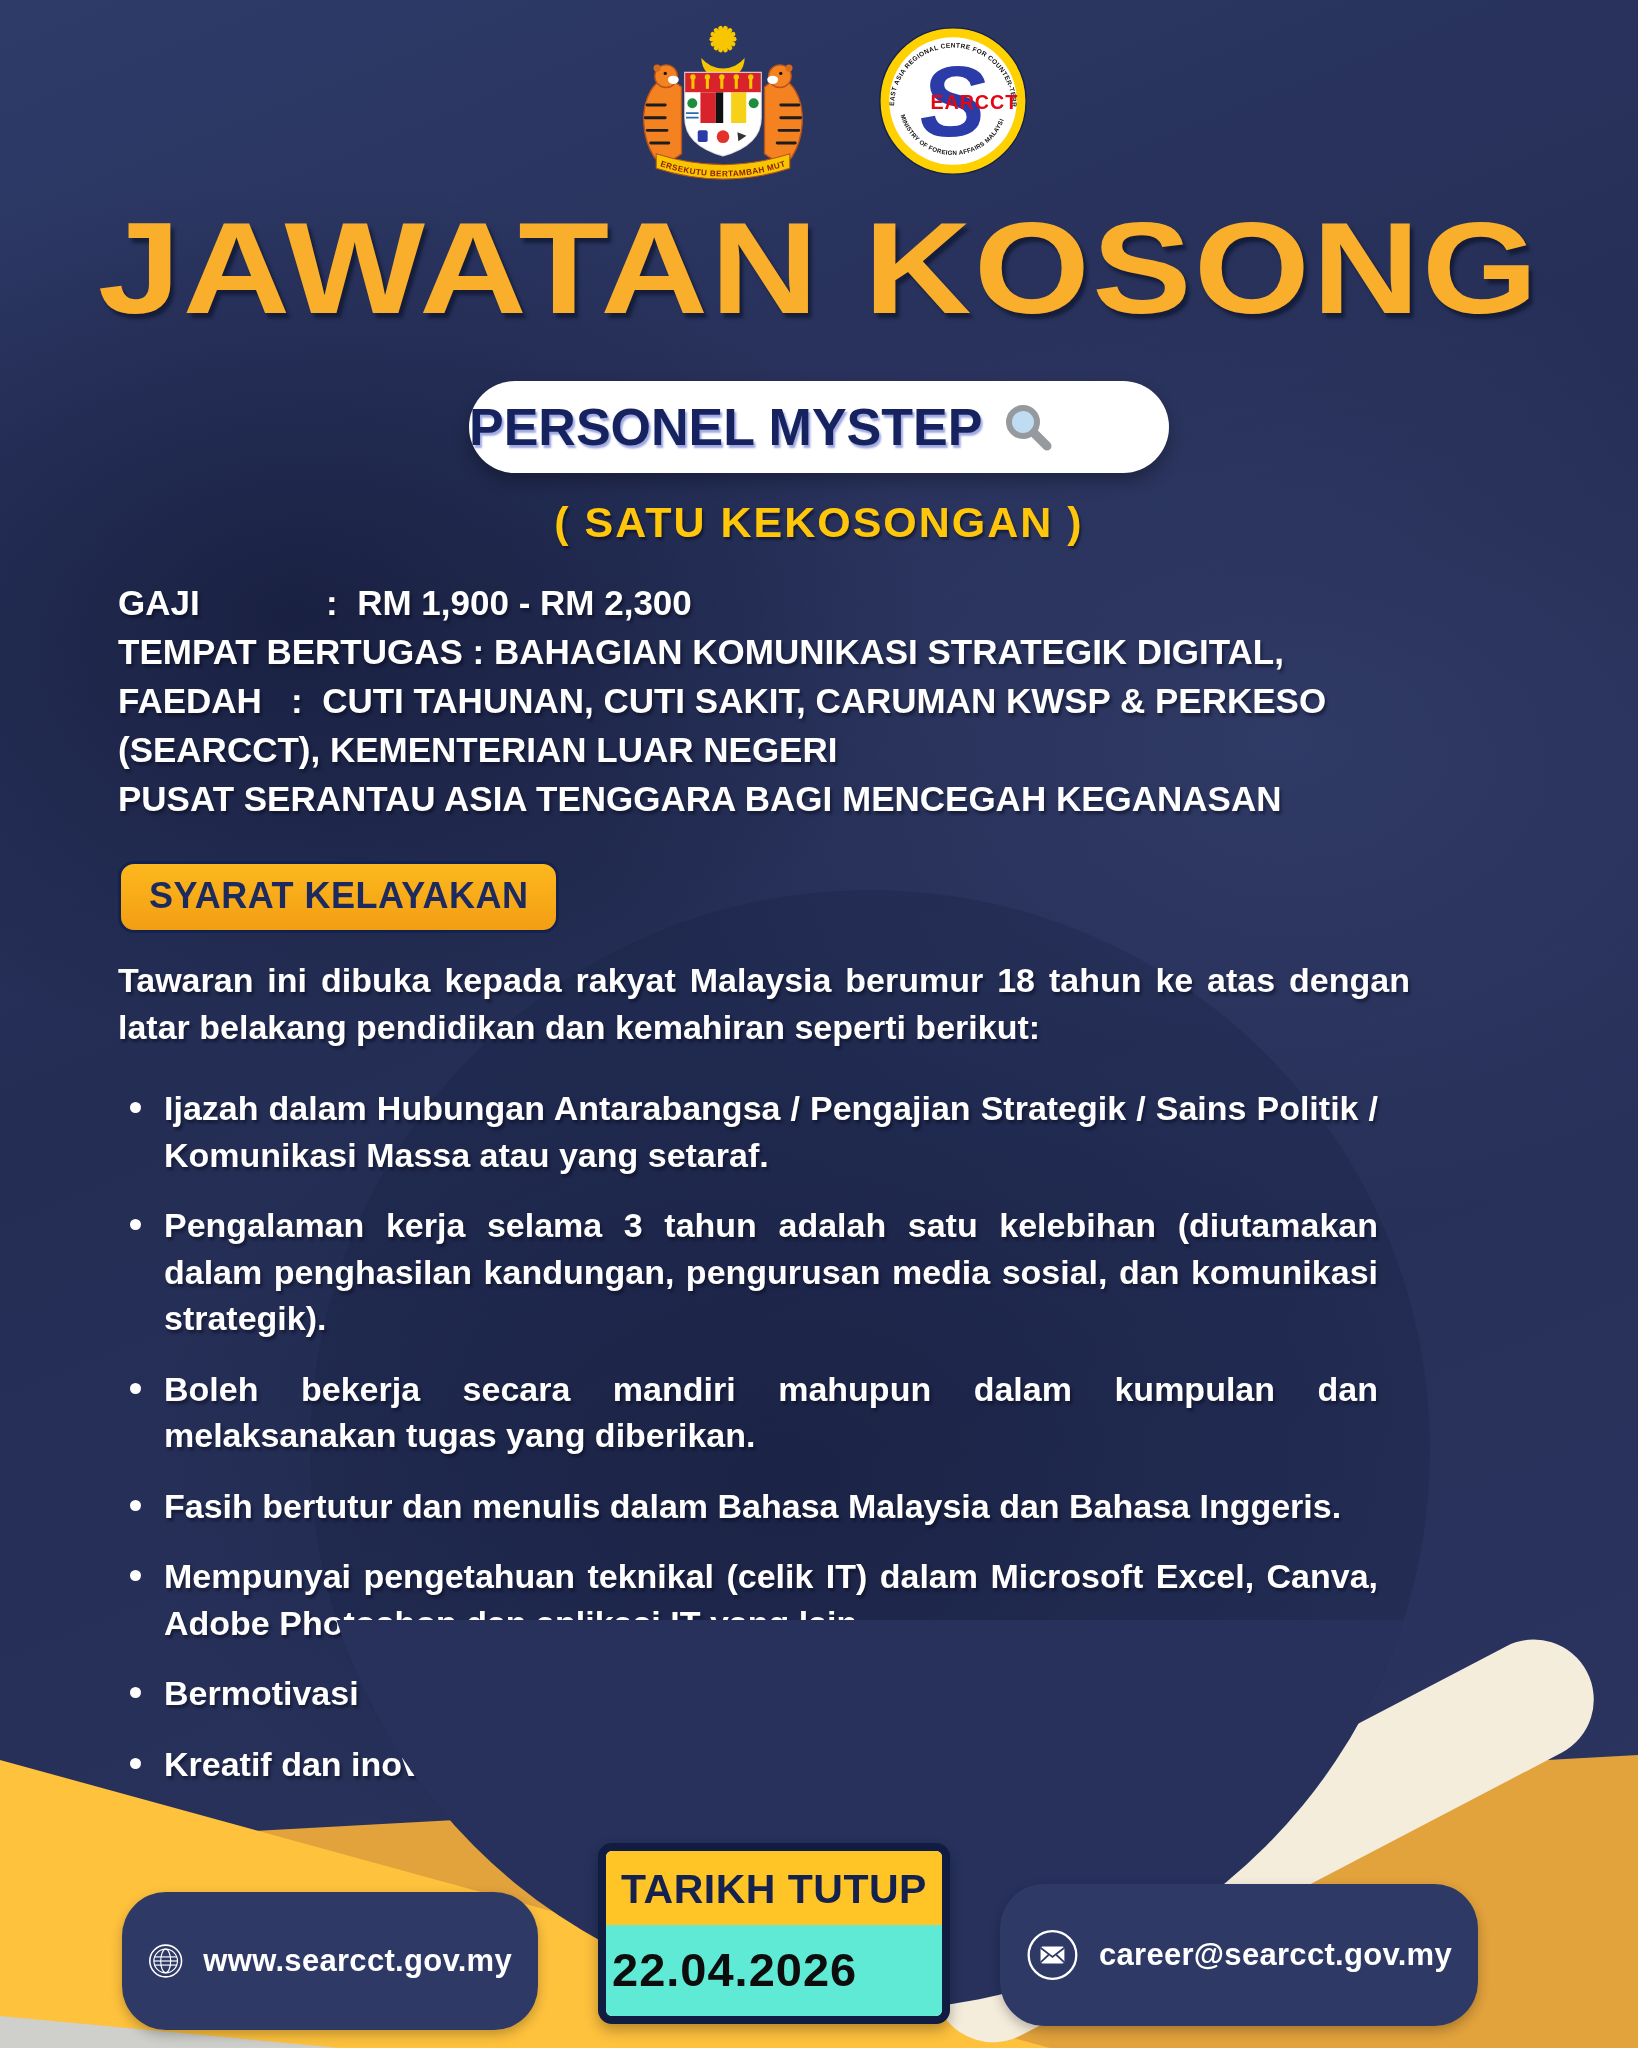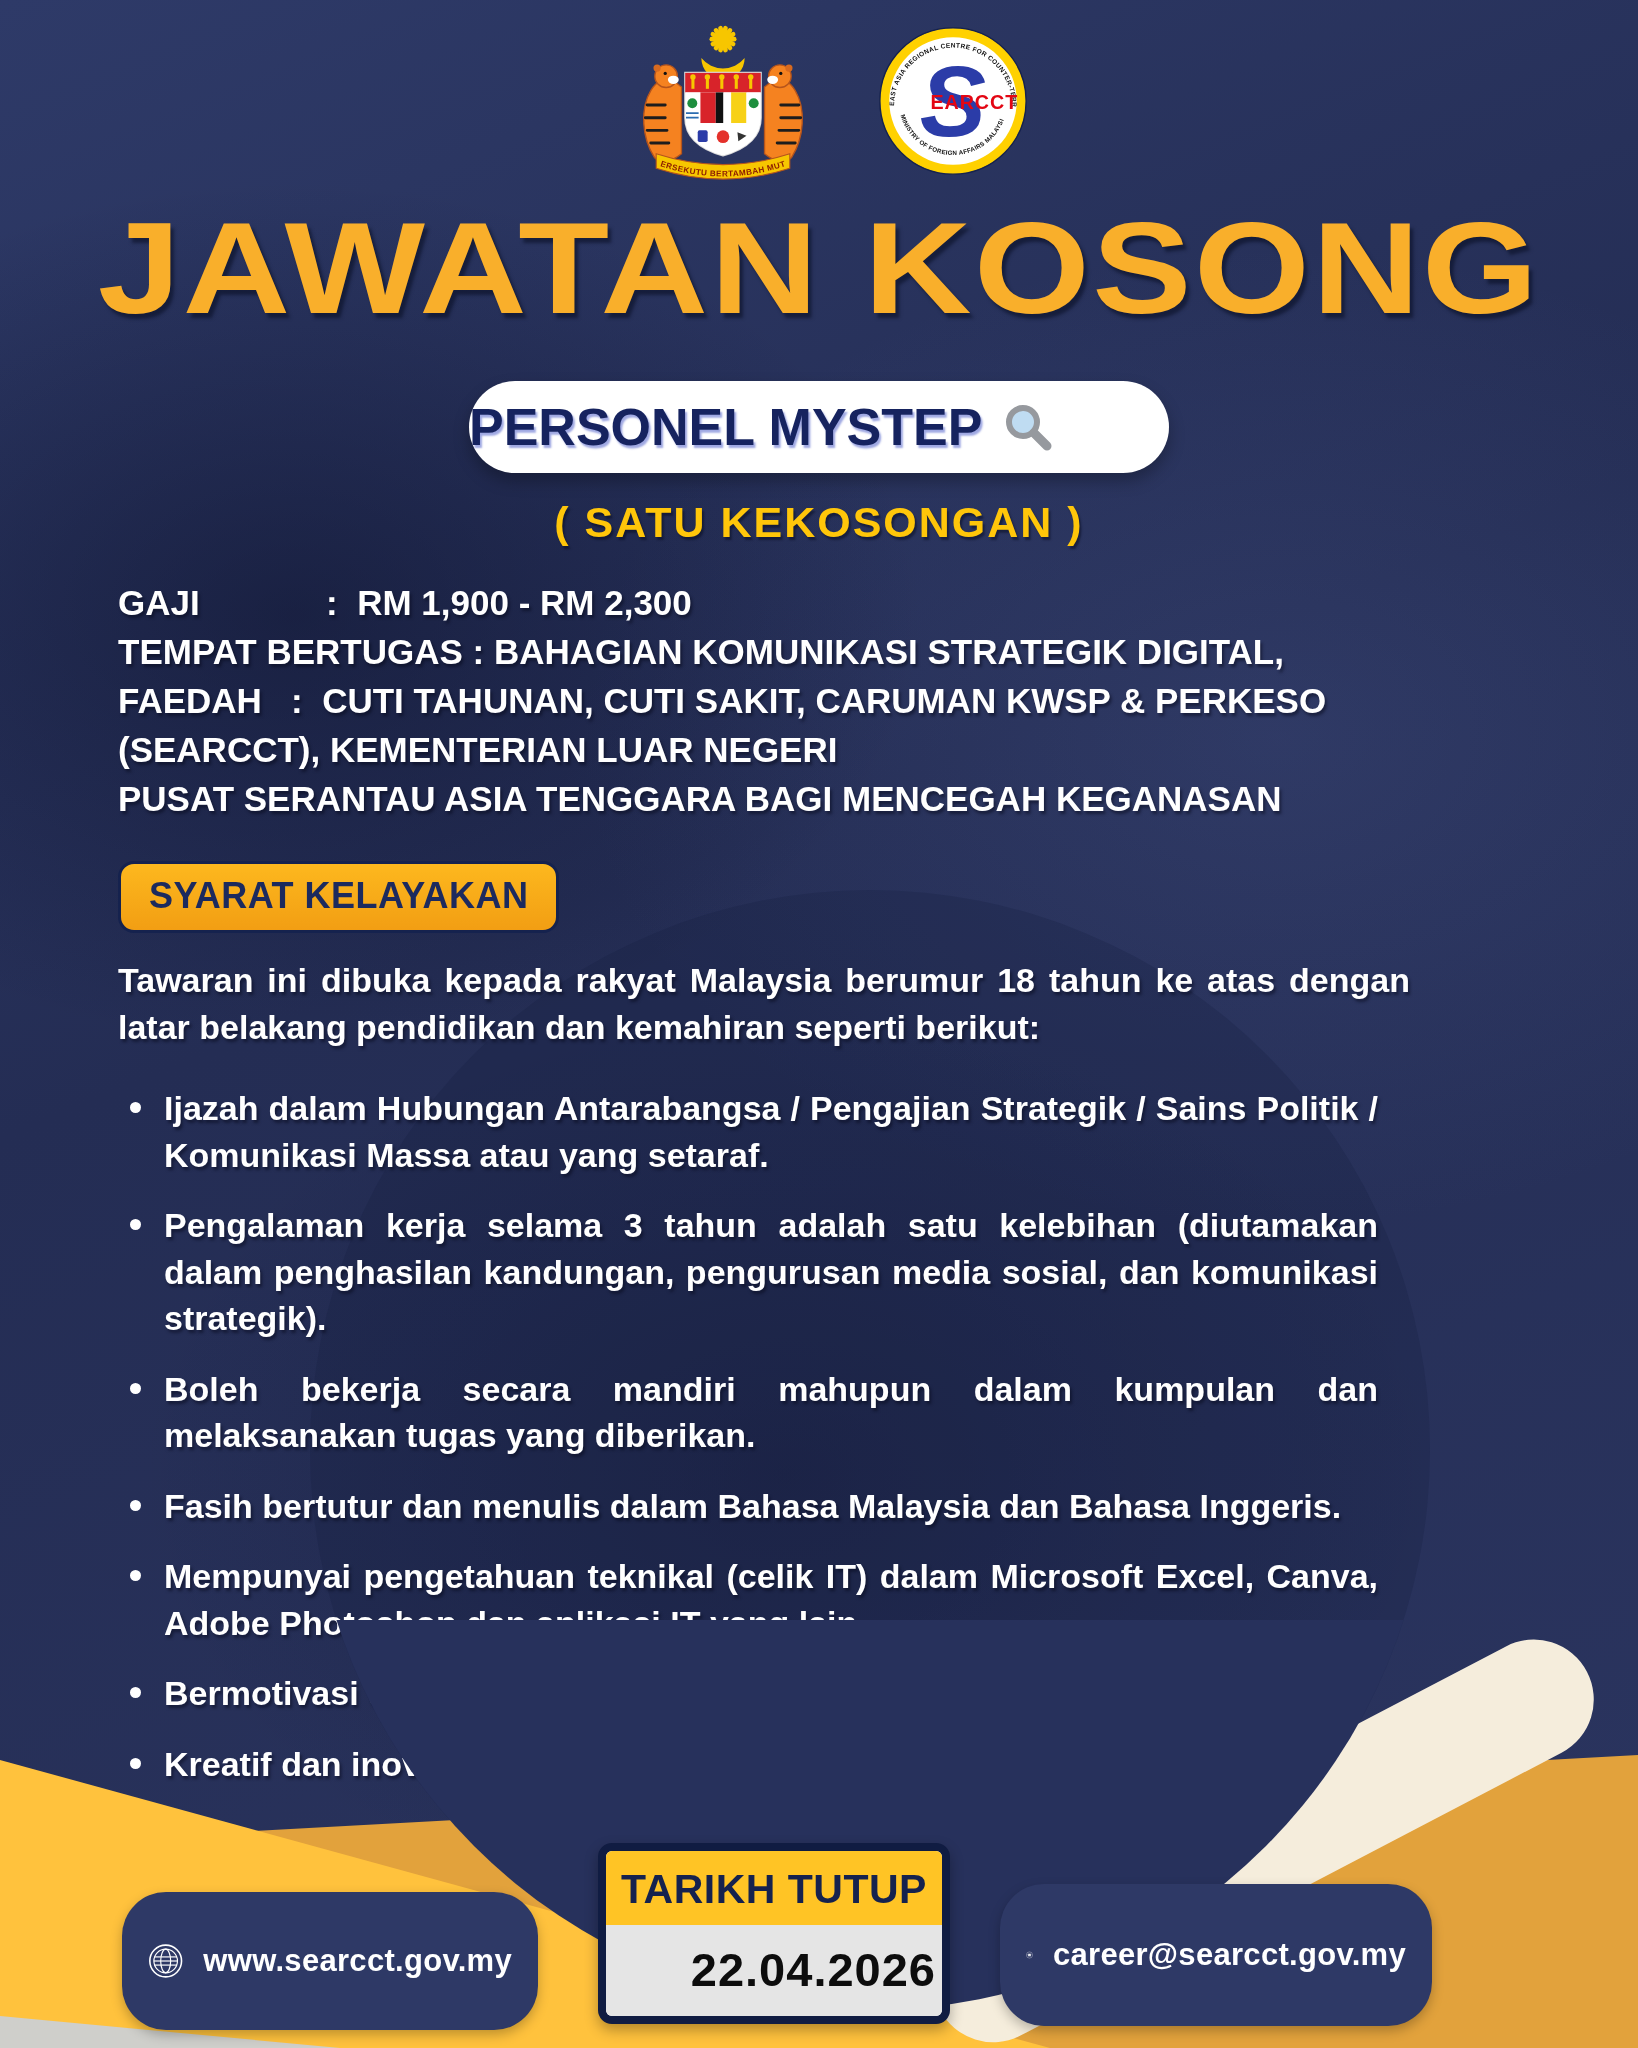--- a/index.html
+++ b/index.html
@@ -60,28 +60,28 @@
   .fc .wedge{position:absolute;inset:0;background:#FFC23D;clip-path:polygon(0 140px,1050px 428px,0 428px);}
   .fc .grey{position:absolute;inset:0;background:#CFCFCB;clip-path:polygon(0 396px,340px 428px,0 428px);}
   .fc .cream{position:absolute;left:940px;top:330px;width:730px;height:120px;border-radius:60px;background:#F5EDDC;transform:rotate(-27.6deg);transform-origin:left center;}
   .fc .navy-circle{position:absolute;left:310px;top:-730px;width:1120px;height:1120px;border-radius:50%;background:#27315C;}
   
   .site-pill,.email-pill{
     position:absolute;background:#2E3966;border-radius:44px;display:flex;align-items:center;gap:20px;
     color:#ffffff;box-shadow:0 5px 12px rgba(0,0,0,.25);padding:0 26px;
   }
   .site-pill{left:122px;top:1892px;width:416px;height:138px;}
-  .email-pill{left:1000px;top:1884px;width:432px;height:142px;}
+  .email-pill{left:1000px;top:1884px;width:478px;height:142px;}
   .pill-text{font-size:31px;letter-spacing:.3px;}
   .date-box{
     position:absolute;left:598px;top:1843px;width:352px;border:8px solid #101C42;border-radius:14px;overflow:hidden;
     background:#ffffff;box-shadow:0 6px 14px rgba(0,0,0,.3);
   }
   .date-box .head{background:#FFC425;text-align:center;font-size:41px;color:#15224E;padding:15px 6px 12px;letter-spacing:.5px;}
-  .date-box .date{background:#e5e5e5;text-align:right;font-size:47px;color:#0d0d0d;padding:17px 6px 19px;letter-spacing:1px;}
+  .date-box .date{background:#5eead4;text-align:left;font-size:47px;color:#0d0d0d;padding:17px 6px 19px;letter-spacing:1px;}
   svg{display:block;}
 </style>
 </head>
 <body>
 
 <div class="poster">
 
   <div class="soft-circle"></div>
 
   <div class="logos">

